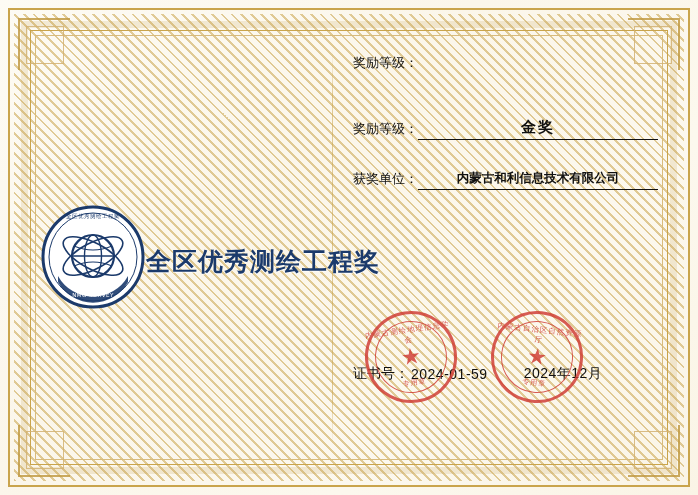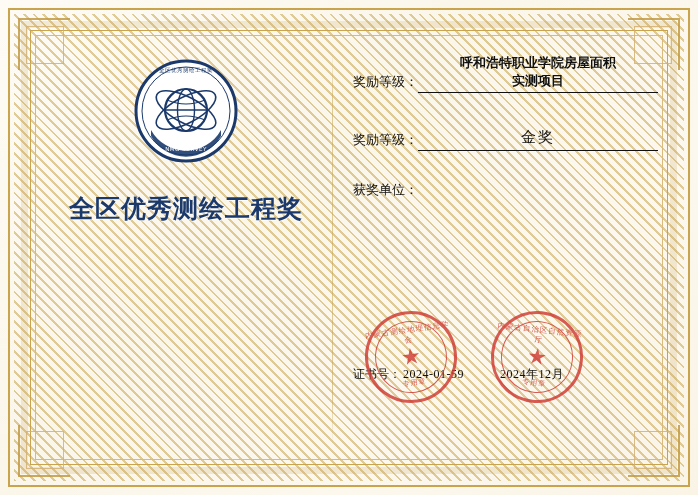--- a/index.html
+++ b/index.html
@@ -92,21 +92,20 @@
     left: 40px; top: 40px; right: 40px; bottom: 40px;
     display: flex;
     flex-direction: row;
   }
 
   
   .left-panel {
     width: 292px;
     position: relative;
     display: flex;
-    flex-direction: column;
     align-items: center;
   }
 
   .emblem {
     position: relative;
     width: 106px;
     height: 106px;
     margin-top: 18px;
   }
 
@@ -176,34 +175,35 @@
     font-weight: bold;
     padding-bottom: 2px;
     line-height: 1.35;
   }
   .field-value.two-line {
     line-height: 1.4;
   }
   .field.tall { margin-top: 14px; }
 
   .field-value.plain {
-    font-weight: normal;
+    font-weight: bold;
     font-size: 15px;
     letter-spacing: 2px;
+    margin-top: 9px;
   }
 
   .footer-row {
     position: absolute;
     left: 14px;
     right: 0;
     bottom: 72px;
     display: flex;
     align-items: center;
-    font-size: 12px;
-    font-family: Liberation Serif, serif;
+    font-size: 14px;
+    font-family: Liberation Sans, sans-serif;
     color: #111;
   }
   .cert-no-label { white-space: nowrap; }
   .cert-no-value { margin-left: 2px; letter-spacing: 0.5px; }
   .cert-date { margin-left: 36px; letter-spacing: 0.5px; }
 
   
   .seal {
     position: absolute;
     width: 86px;
@@ -304,31 +304,30 @@
       <div class="left-title">全区优秀测绘工程奖</div>
     </div>
 
     <div class="divider"></div>
 
     <div class="right-panel">
 
 
       <div class="field tall">
         <span class="field-label">奖励等级：</span>
-        <span class="field-value two-line" style="white-space: pre-line;">呼和浩特职业学院房屋面积
-实测项目</span>
       </div>
 
       <div class="field" style="margin-top:34px;">
         <span class="field-label">奖励等级：</span>
         <span class="field-value plain">金奖</span>
       </div>
 
       <div class="field" style="margin-top:30px;">
         <span class="field-label">获奖单位：</span>
+        <span class="field-value" style="font-size:12.5px;">内蒙古和利信息技术有限公司</span>
       </div>
 
       <div class="footer-row">
         <span class="cert-no-label">证书号：</span>
         <span class="cert-no-value">2024-01-59</span>
         <span class="cert-date">2024年12月</span>
       </div>
 
       <div class="seal seal-left">
         <div class="seal-inner"></div>

